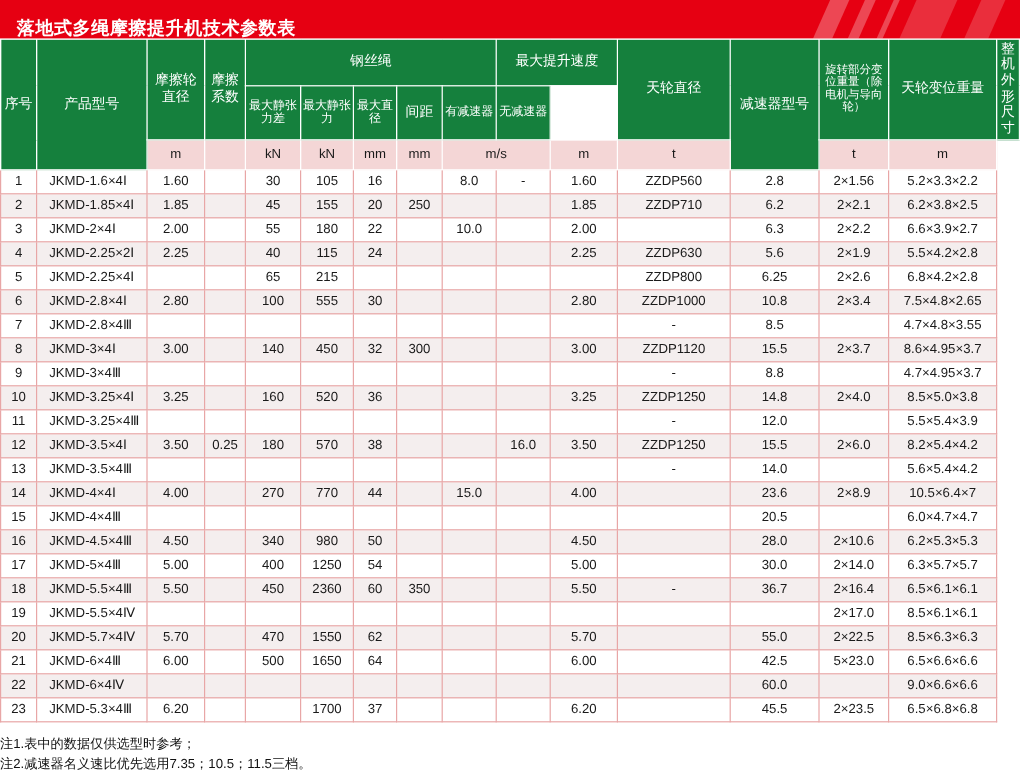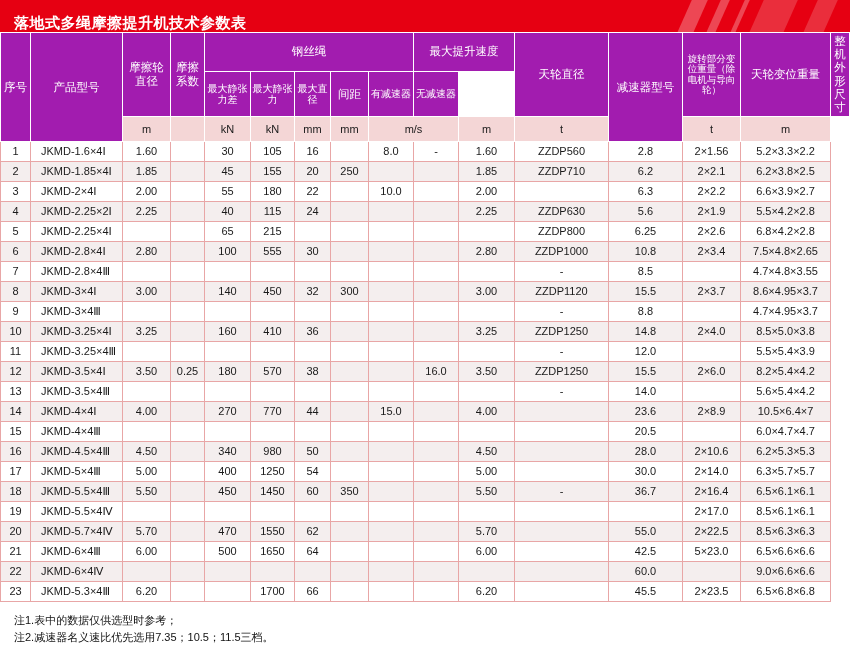--- a/index.html
+++ b/index.html
@@ -50,21 +50,21 @@
   th,td{
     border:1px solid #e8a6a6;
     text-align:center;
     vertical-align:middle;
     padding:0;
     height:19px;
     font-size:11px;
     line-height:1.15;
   }
   thead th{
-    background:#a21caf;
+    background:#15803d;
     color:#ffffff;
     font-weight:normal;
     font-size:11.5px;
     border:1px solid #ffffff;
     padding:2px 1px;
   }
   thead th.unit{
     background:#f4d6d6;
     color:#1a1a1a;
     font-size:11px;
@@ -76,21 +76,21 @@
   tbody tr.alt td{
     background:#f4eeee;
   }
   td.idx{width:28px;}
   td.model{text-align:left;padding-left:10px;margin-left:28px;}
   .small{font-size:10px;}
   .tiny{font-size:9.5px;line-height:1.1;}
 
   
   .notes{
-    margin:10px 0 0 14px;
+    margin:10px 0 0 0;
     font-size:11px;
     line-height:1.55;
     color:#111;
   }
 </style>
 </head>
 <body>
 
 <div class="banner">
   <div class="slash s1"></div>
@@ -309,21 +309,21 @@
           <td>8.8</td>
           <td></td>
           <td>4.7×4.95×3.7</td>
         </tr>
         <tr class="alt">
           <td class="idx">10</td>
           <td class="model">JKMD-3.25×4Ⅰ</td>
           <td>3.25</td>
           <td></td>
           <td>160</td>
-          <td>410</td>
+          <td>520</td>
           <td>36</td>
           <td></td>
           <td></td>
           <td></td>
           <td>3.25</td>
           <td>ZZDP1250</td>
           <td>14.8</td>
           <td>2×4.0</td>
           <td>8.5×5.0×3.8</td>
         </tr>
@@ -445,21 +445,21 @@
           <td>30.0</td>
           <td>2×14.0</td>
           <td>6.3×5.7×5.7</td>
         </tr>
         <tr class="alt">
           <td class="idx">18</td>
           <td class="model">JKMD-5.5×4Ⅲ</td>
           <td>5.50</td>
           <td></td>
           <td>450</td>
-          <td>1450</td>
+          <td>2360</td>
           <td>60</td>
           <td>350</td>
           <td></td>
           <td></td>
           <td>5.50</td>
           <td>-</td>
           <td>36.7</td>
           <td>2×16.4</td>
           <td>6.5×6.1×6.1</td>
         </tr>
@@ -531,21 +531,21 @@
           <td></td>
           <td>9.0×6.6×6.6</td>
         </tr>
         <tr>
           <td class="idx">23</td>
           <td class="model">JKMD-5.3×4Ⅲ</td>
           <td>6.20</td>
           <td></td>
           <td></td>
           <td>1700</td>
-          <td>66</td>
+          <td>37</td>
           <td></td>
           <td></td>
           <td></td>
           <td>6.20</td>
           <td></td>
           <td>45.5</td>
           <td>2×23.5</td>
           <td>6.5×6.8×6.8</td>
         </tr>
       </tbody>

